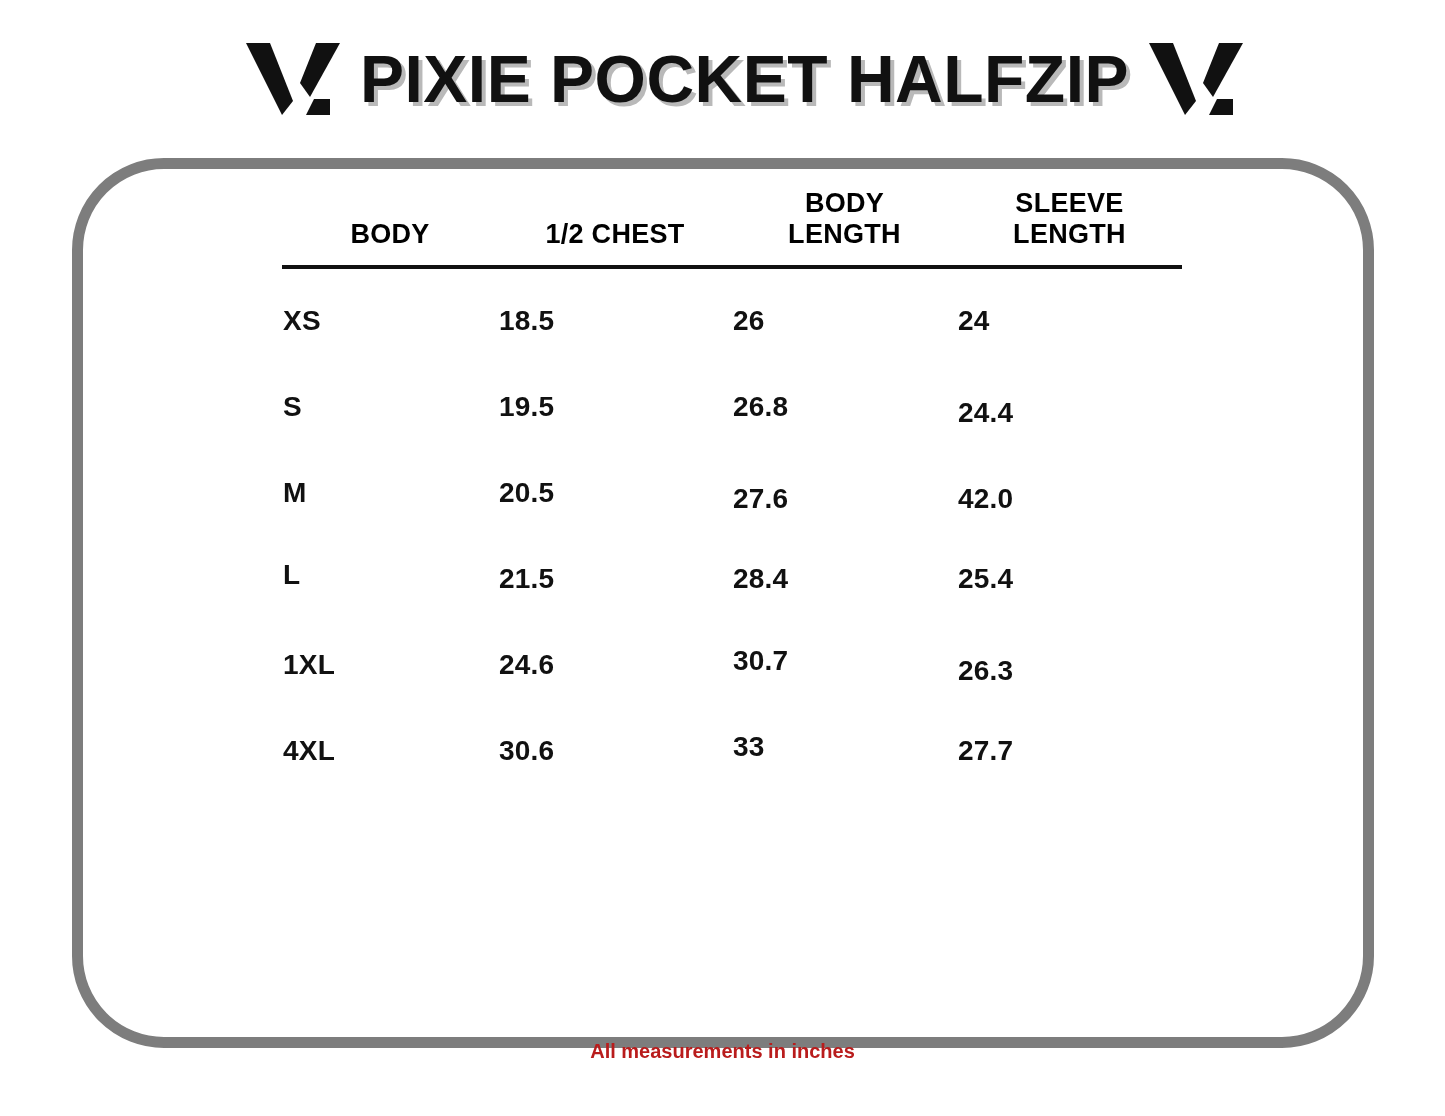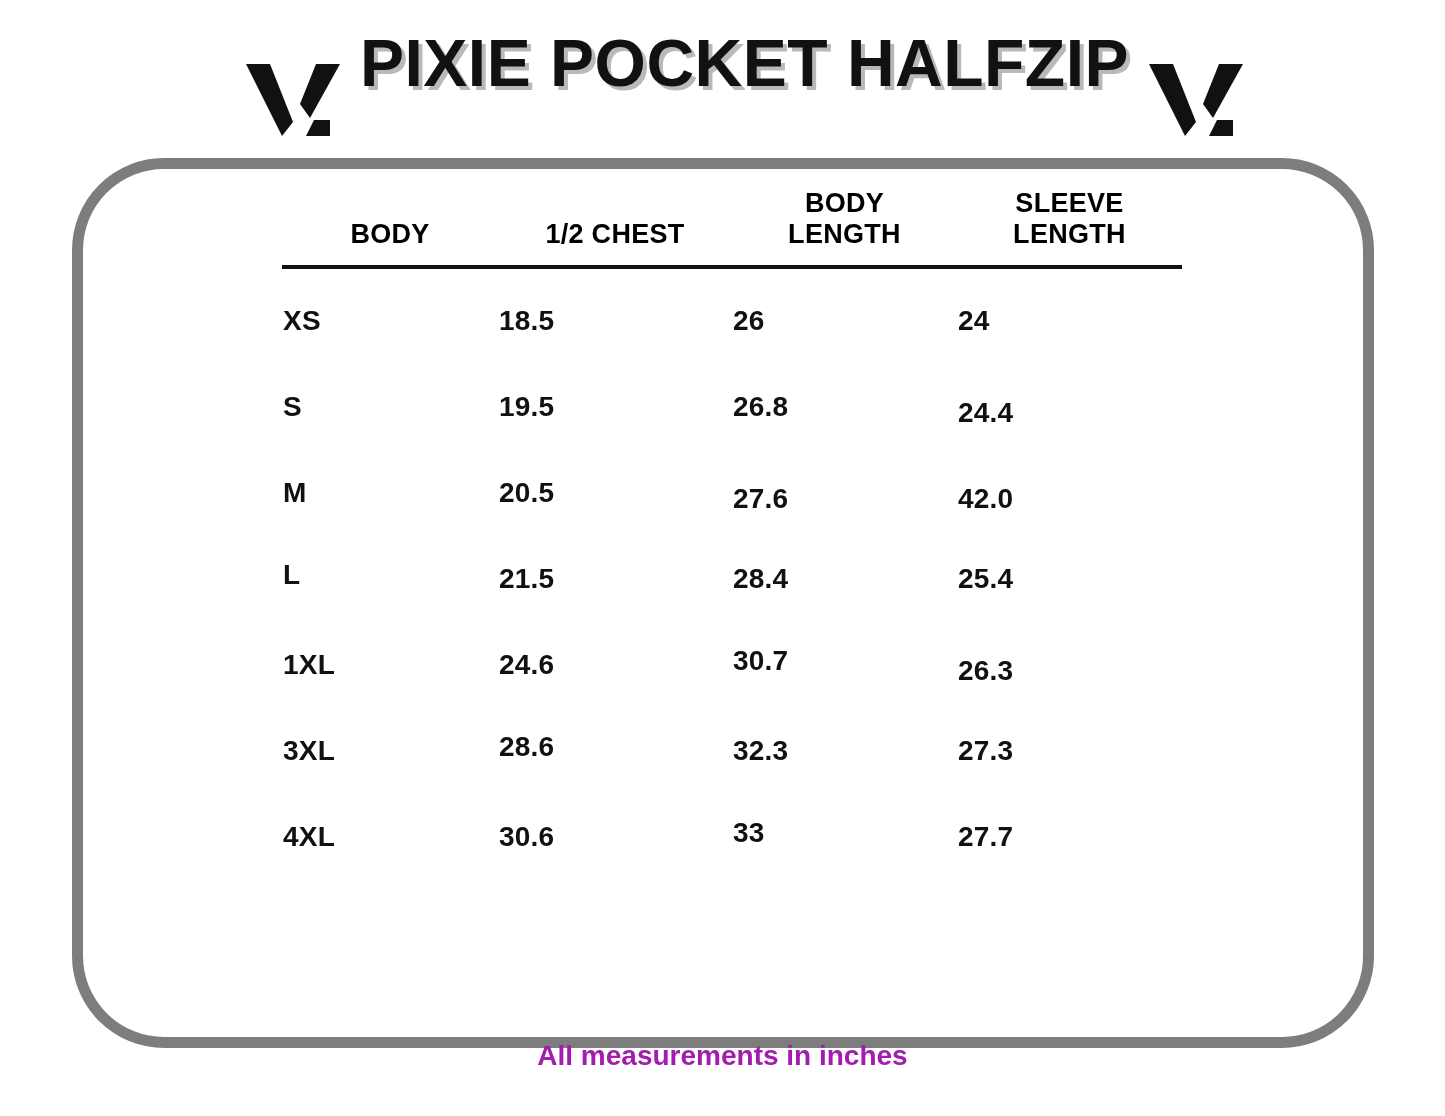--- a/index.html
+++ b/index.html
@@ -12,21 +12,21 @@
     height: 1116px;
     font-family: "Liberation Sans", sans-serif;
     color: #111111;
     overflow: hidden;
     position: relative;
   }
 
   
   .header {
     display: flex;
-    align-items: flex-end;
+    align-items: center;
     justify-content: center;
     gap: 18px;
     height: 140px;
     padding-top: 18px;
     box-sizing: border-box;
     padding-left: 44px;
   }
   .logo-mark {
     width: 98px;
     height: 80px;
@@ -104,23 +104,23 @@
   .nudge-down { position: relative; top: 6px; }
   .nudge-up   { position: relative; top: -4px; }
 
   
   .footnote {
     position: absolute;
     left: 0;
     right: 0;
     top: 1040px;
     text-align: center;
-    font-size: 28px;
+    font-size: 20px;
     font-weight: 700;
-    color: #a21caf;
+    color: #b91c1c;
   }
 </style>
 </head>
 <body>
 
 <div class="header">
   <span class="logo-mark">
     <svg width="98" height="80" viewBox="0 0 98 80" aria-hidden="true">
       <polygon points="2,4 26,4 49,62 38,76" fill="#111111"></polygon>
       <polygon points="96,4 72,4 56,44 66,58" fill="#111111"></polygon>
@@ -185,26 +185,20 @@
           <td>28.4</td>
           <td>25.4</td>
         </tr>
         <tr>
           <td>1XL</td>
           <td>24.6</td>
           <td class="nudge-up">30.7</td>
           <td class="nudge-down">26.3</td>
         </tr>
         <tr>
-          <td>3XL</td>
-          <td class="nudge-up">28.6</td>
-          <td>32.3</td>
-          <td>27.3</td>
-        </tr>
-        <tr>
           <td>4XL</td>
           <td>30.6</td>
           <td class="nudge-up">33</td>
           <td>27.7</td>
         </tr>
       </tbody>
     </table>
   </div>
 </div>
 

